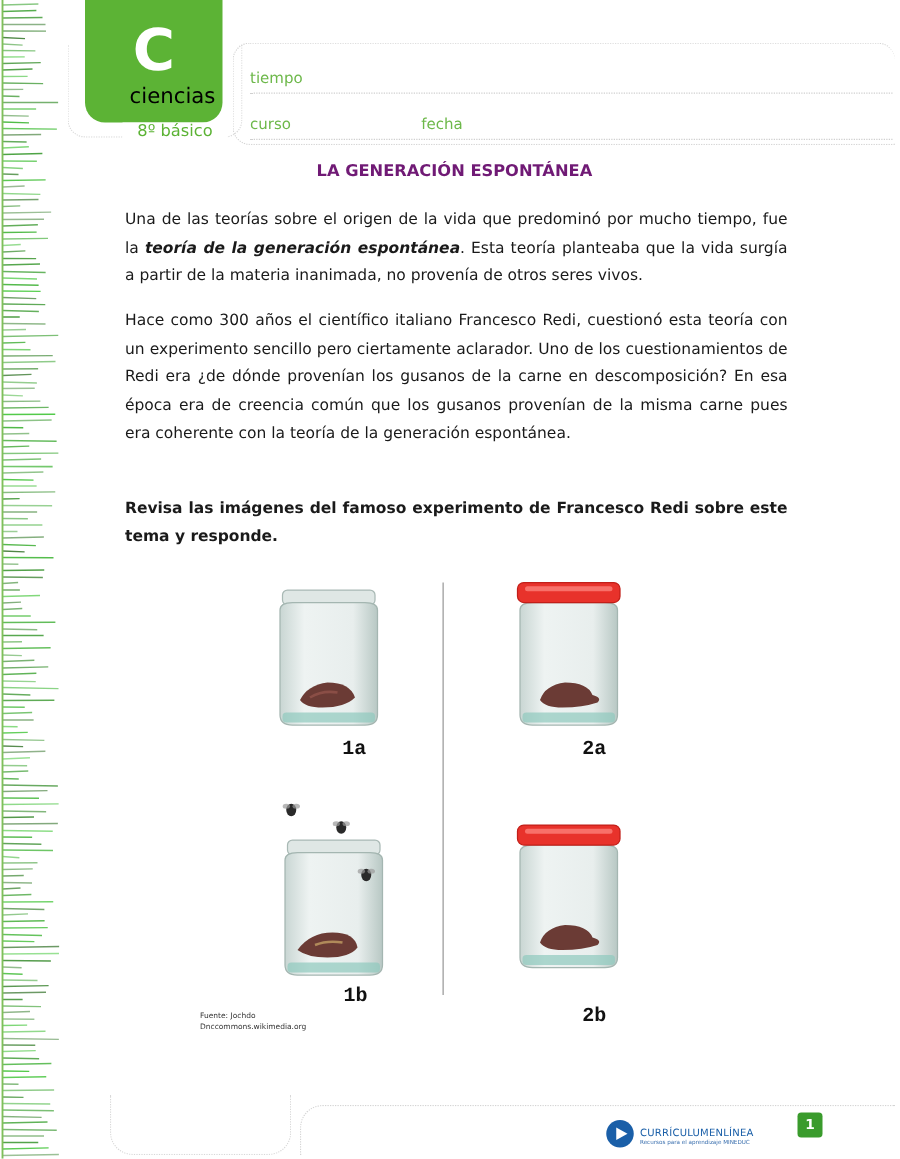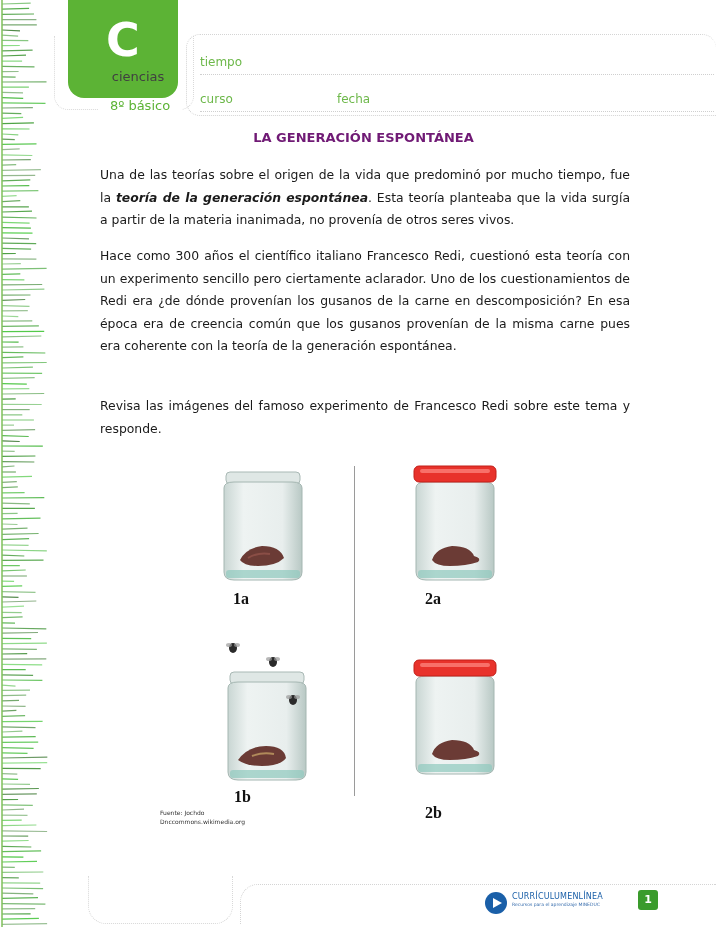--- a/index.html
+++ b/index.html
@@ -10,21 +10,21 @@
     .grass { position: absolute; left: 0; top: 0; width: 48px; height: 927px; overflow: hidden; }
     .grass svg { display: block; }
 
     
     .logo-box {
       position: absolute; left: 68px; top: 0; width: 110px; height: 98px;
       background: #5cb335; border-radius: 0 0 16px 16px;
       text-align: center; color: #fff;
     }
     .logo-letter { font-family: "DejaVu Sans", sans-serif; font-weight: bold; font-size: 46px; line-height: 56px; margin-top: 12px; display: block; }
-    .logo-subject { font-family: "DejaVu Sans", sans-serif; font-size: 13px; line-height: 18px; display: block; color: #404040; padding-left: 30px; }
+    .logo-subject { font-family: "DejaVu Sans", sans-serif; font-size: 17px; line-height: 18px; display: block; color: #000000; padding-left: 30px; }
     .logo-grade {
       position: absolute; left: 98px; top: 98px; width: 84px; text-align: center;
       font-size: 13px; color: #5cb335; font-family: "DejaVu Sans", sans-serif; background: #fff;
     }
     .logo-frame {
       position: absolute; left: 54px; top: 36px; width: 140px; height: 74px;
       border: 1px dotted #d9d9d9; border-top: none; border-radius: 0 0 14px 14px;
     }
 
     
@@ -41,40 +41,40 @@
     .title {
       position: absolute; left: 100px; width: 527px; top: 130px; text-align: center;
       font-family: "DejaVu Sans", sans-serif; font-size: 13px; font-weight: bold; color: #701a75;
     }
     .para {
       position: absolute; left: 100px; width: 530px; text-align: justify;
       font-family: "DejaVu Sans", sans-serif; font-size: 12.4px; line-height: 22.5px; color: #1a1a1a;
     }
     .para.p1 { top: 164px; }
     .para.p2 { top: 245px; }
-    .para.p3 { top: 395px; }
+    .para.p3 { top: 395px; font-weight: bold; }
     .para em { font-style: italic; font-weight: bold; }
 
     
     .figure { position: absolute; left: 150px; top: 458px; width: 400px; height: 380px; }
     .divider { position: absolute; left: 204px; top: 8px; width: 1px; height: 330px; background: #9a9a9a; }
     .jar { position: absolute; width: 90px; height: 120px; }
     .jar svg { display: block; }
-    .jar-label { position: absolute; width: 60px; text-align: left; font-family: Liberation Serif, serif; font-weight: bold; font-size: 16px; color: #111; }
+    .jar-label { position: absolute; width: 60px; text-align: right; font-family: Liberation Mono, monospace; font-weight: bold; font-size: 16px; color: #111; }
     .fly { position: absolute; }
     .source { position: absolute; left: 10px; top: 350px; font-size: 6px; line-height: 9px; color: #333; font-family: "DejaVu Sans", sans-serif; }
     .footer-curve {
       position: absolute; left: 88px; top: 876px; width: 145px; height: 48px;
       border: 1px dotted #d8d8d8; border-top: none; border-radius: 0 0 18px 18px;
     }
     .footer-line {
       position: absolute; left: 240px; top: 884px; width: 476px; height: 40px;
       border-top: 1px dotted #d4d4d4; border-left: 1px dotted #d4d4d4; border-radius: 18px 0 0 0;
     }
-    .footer-brand { position: absolute; left: 485px; top: 892px; height: 26px; display: flex; align-items: flex-start; }
+    .footer-brand { position: absolute; left: 485px; top: 892px; height: 26px; display: flex; align-items: flex-end; }
     .brand-circle { width: 22px; height: 22px; border-radius: 50%; background: #1a5fa8; position: relative; margin-right: 5px; }
     .brand-circle:after {
       content: ""; position: absolute; left: 8px; top: 6px;
       border-left: 9px solid #fff; border-top: 5px solid transparent; border-bottom: 5px solid transparent;
     }
     .brand-text { display: flex; flex-direction: column; }
     .brand-name { font-size: 8px; color: #1a5fa8; font-family: "DejaVu Sans", sans-serif; letter-spacing: 0.2px; line-height: 10px; }
     .brand-tag { font-size: 4.5px; color: #3a6fae; font-family: "DejaVu Sans", sans-serif; line-height: 6px; }
     .page-badge {
       position: absolute; left: 638px; top: 890px; width: 20px; height: 20px;

